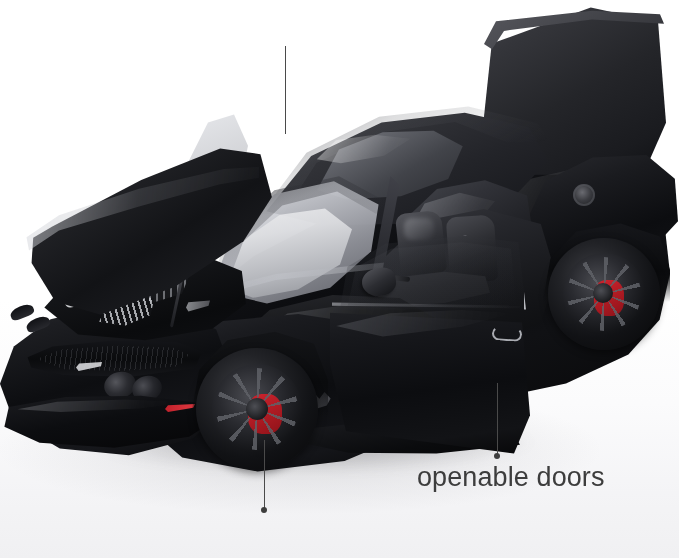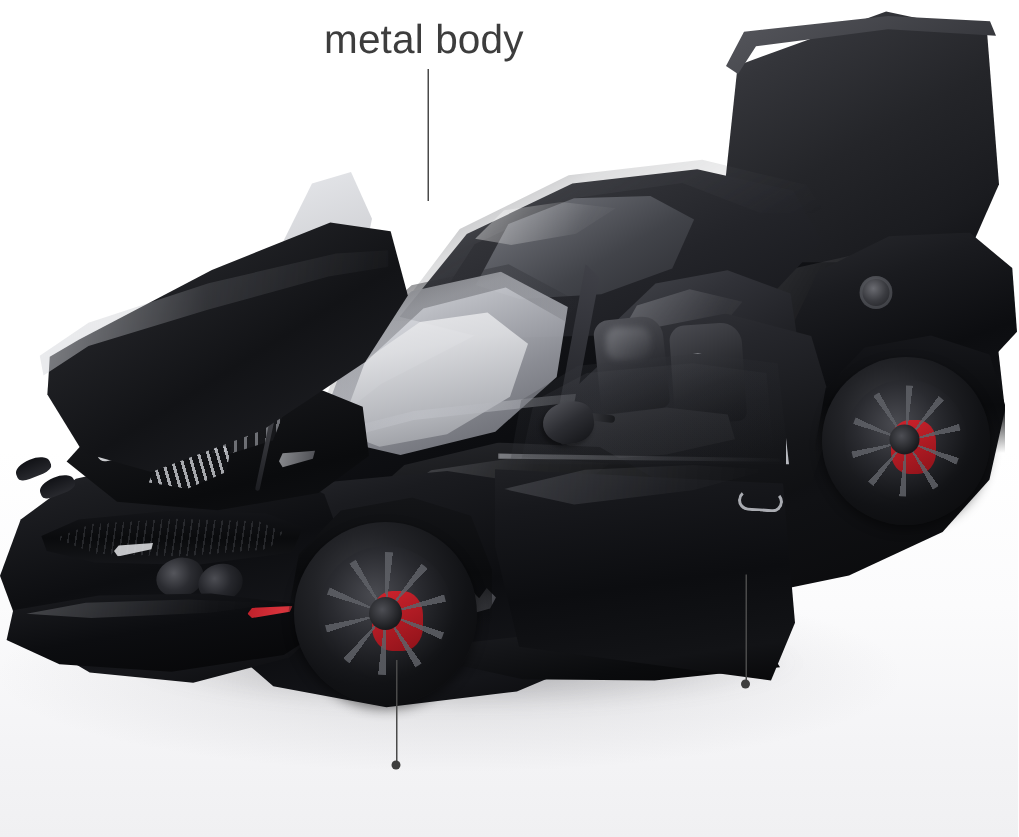--- a/index.html
+++ b/index.html
@@ -649,21 +649,21 @@
     <div class="door-hl"></div>
     <div class="door-edge-top"></div>
     <div class="door-glass"></div>
     <div class="door-glassframe"></div>
     <div class="door-mirror-stalk"></div>
     <div class="door-mirror"></div>
     <div class="door-handle"></div>
   </div>
 
   <div class="lead-line" id="line-metal"></div>
-  <div class="label" id="lbl-metal">metal body</div>
 
   <div class="lead-line" id="line-doors"></div>
   <div class="lead-dot" id="dot-doors"></div>
+  <div class="label" id="lbl-doors">openable doors</div>
 
   <div class="lead-line" id="line-tires"></div>
   <div class="lead-dot" id="dot-tires"></div>
 
 </div>
 
 </body></html>

